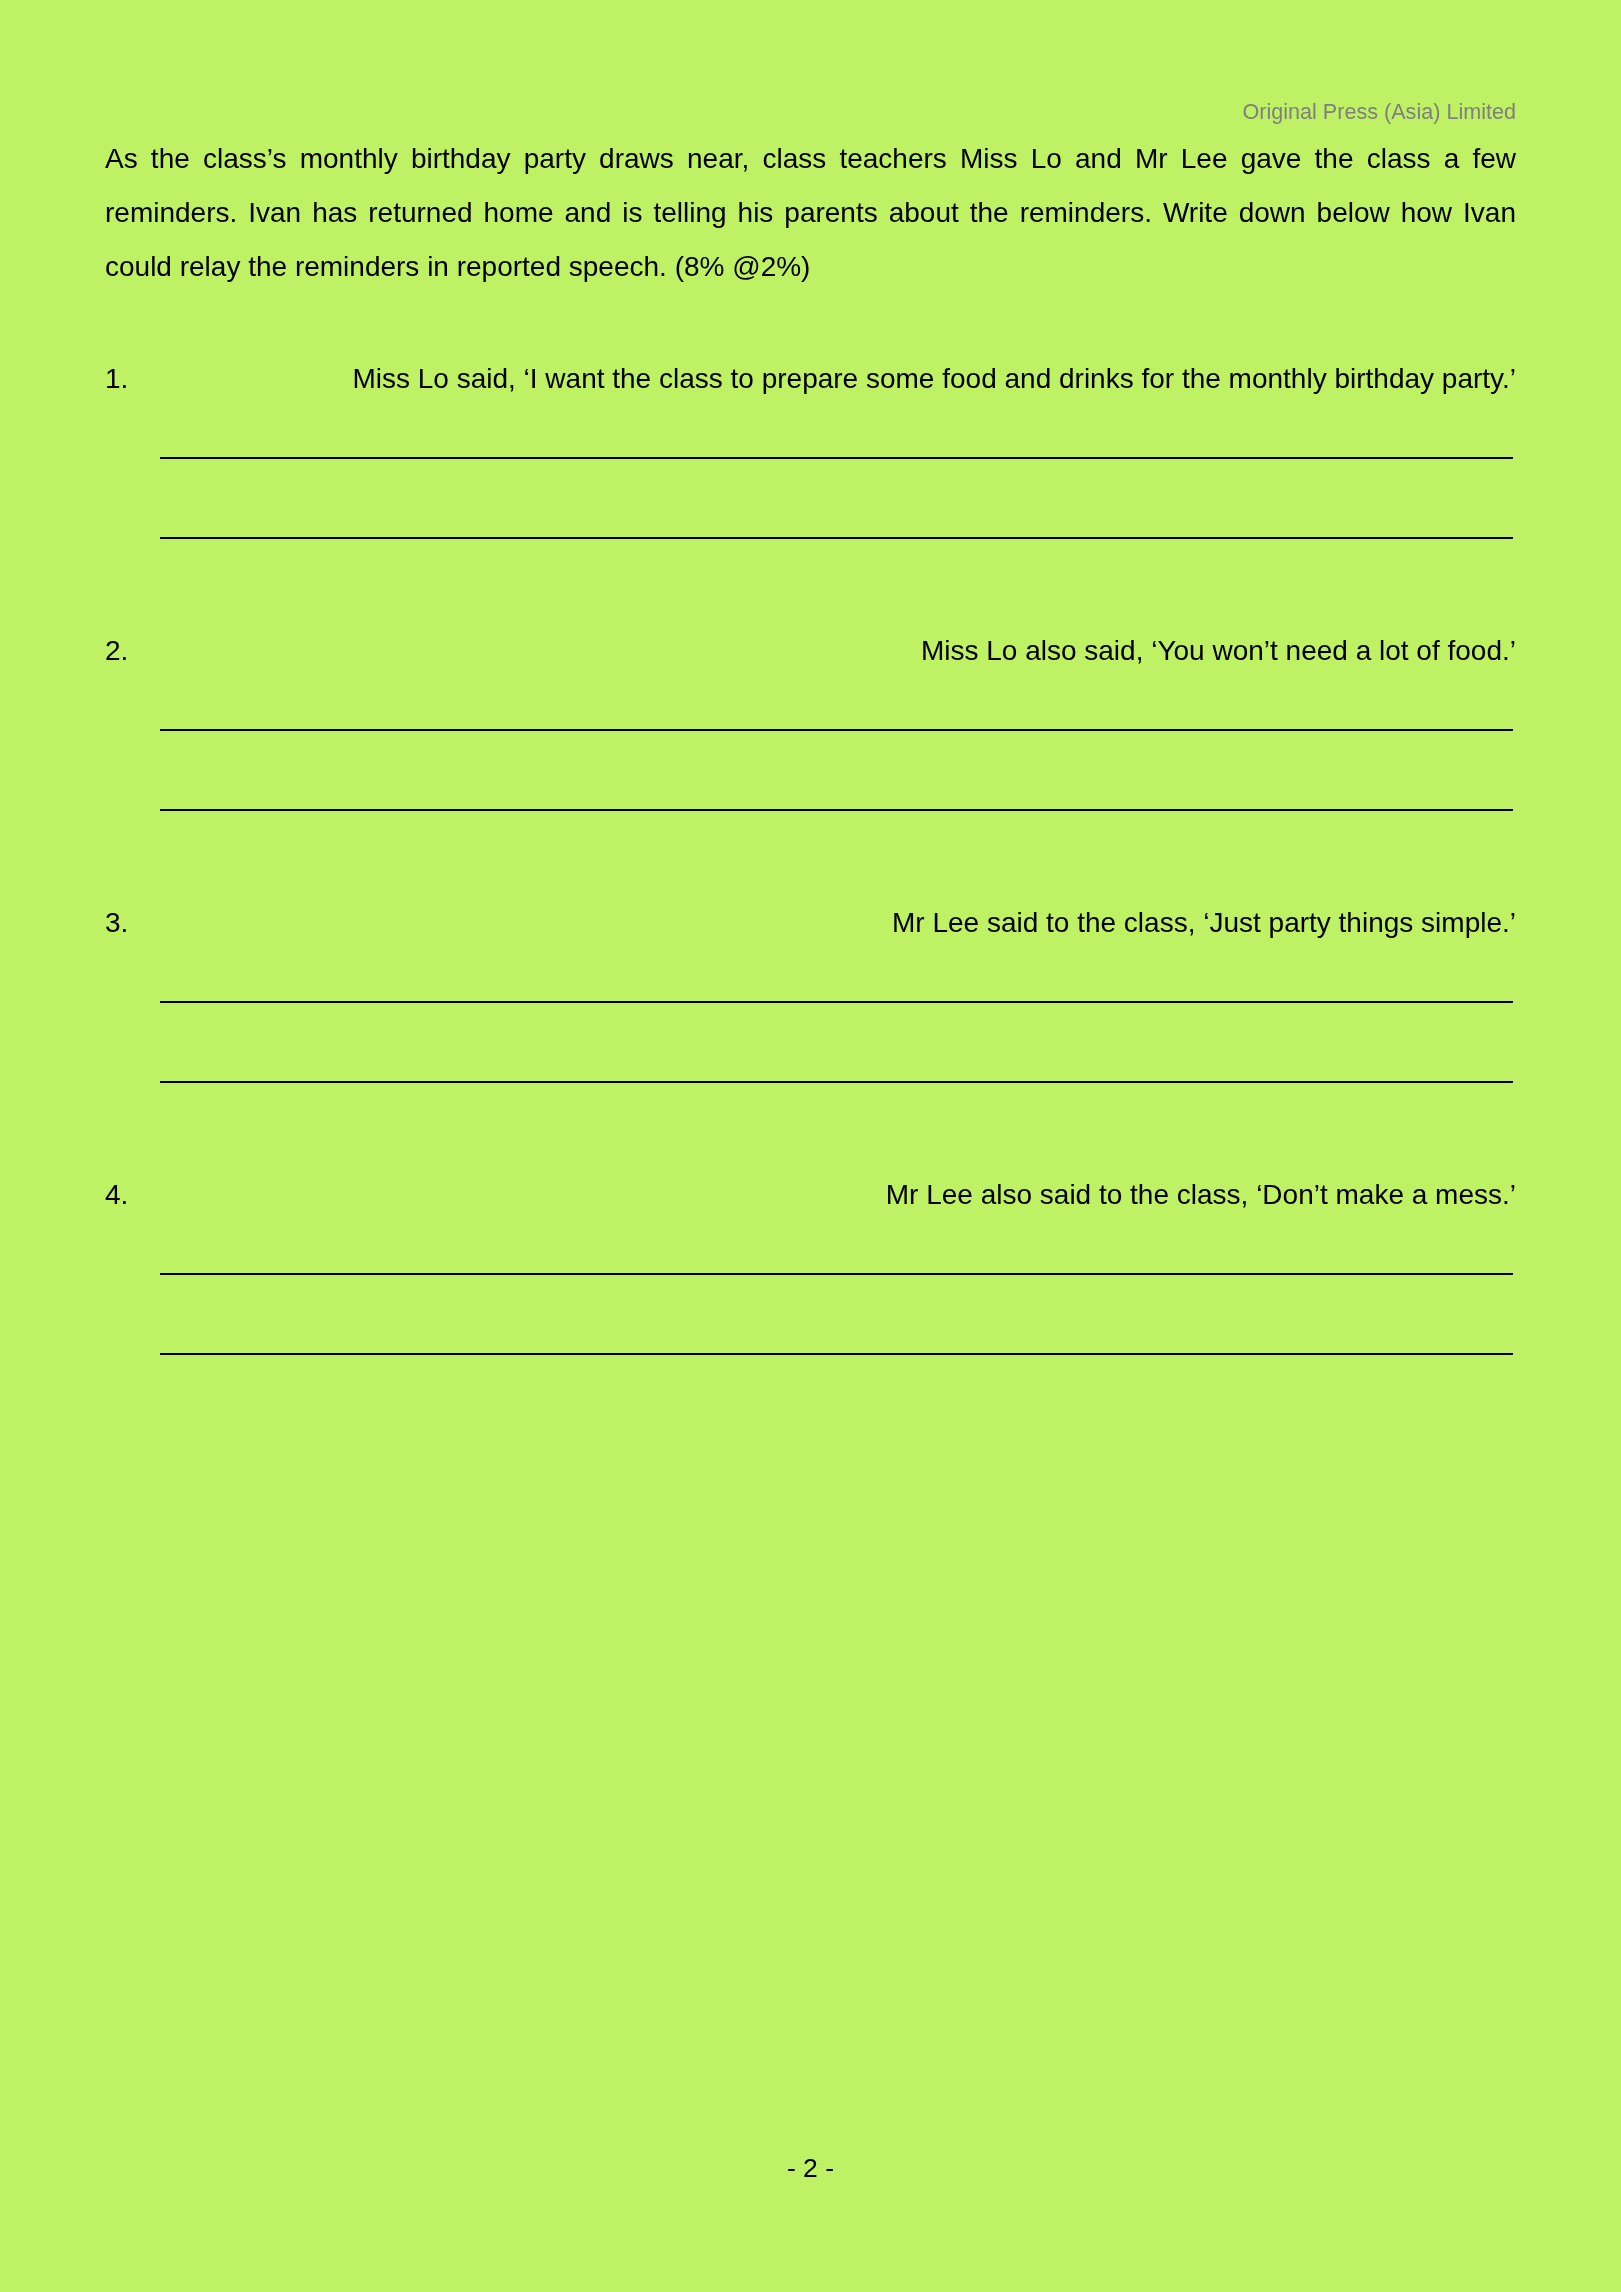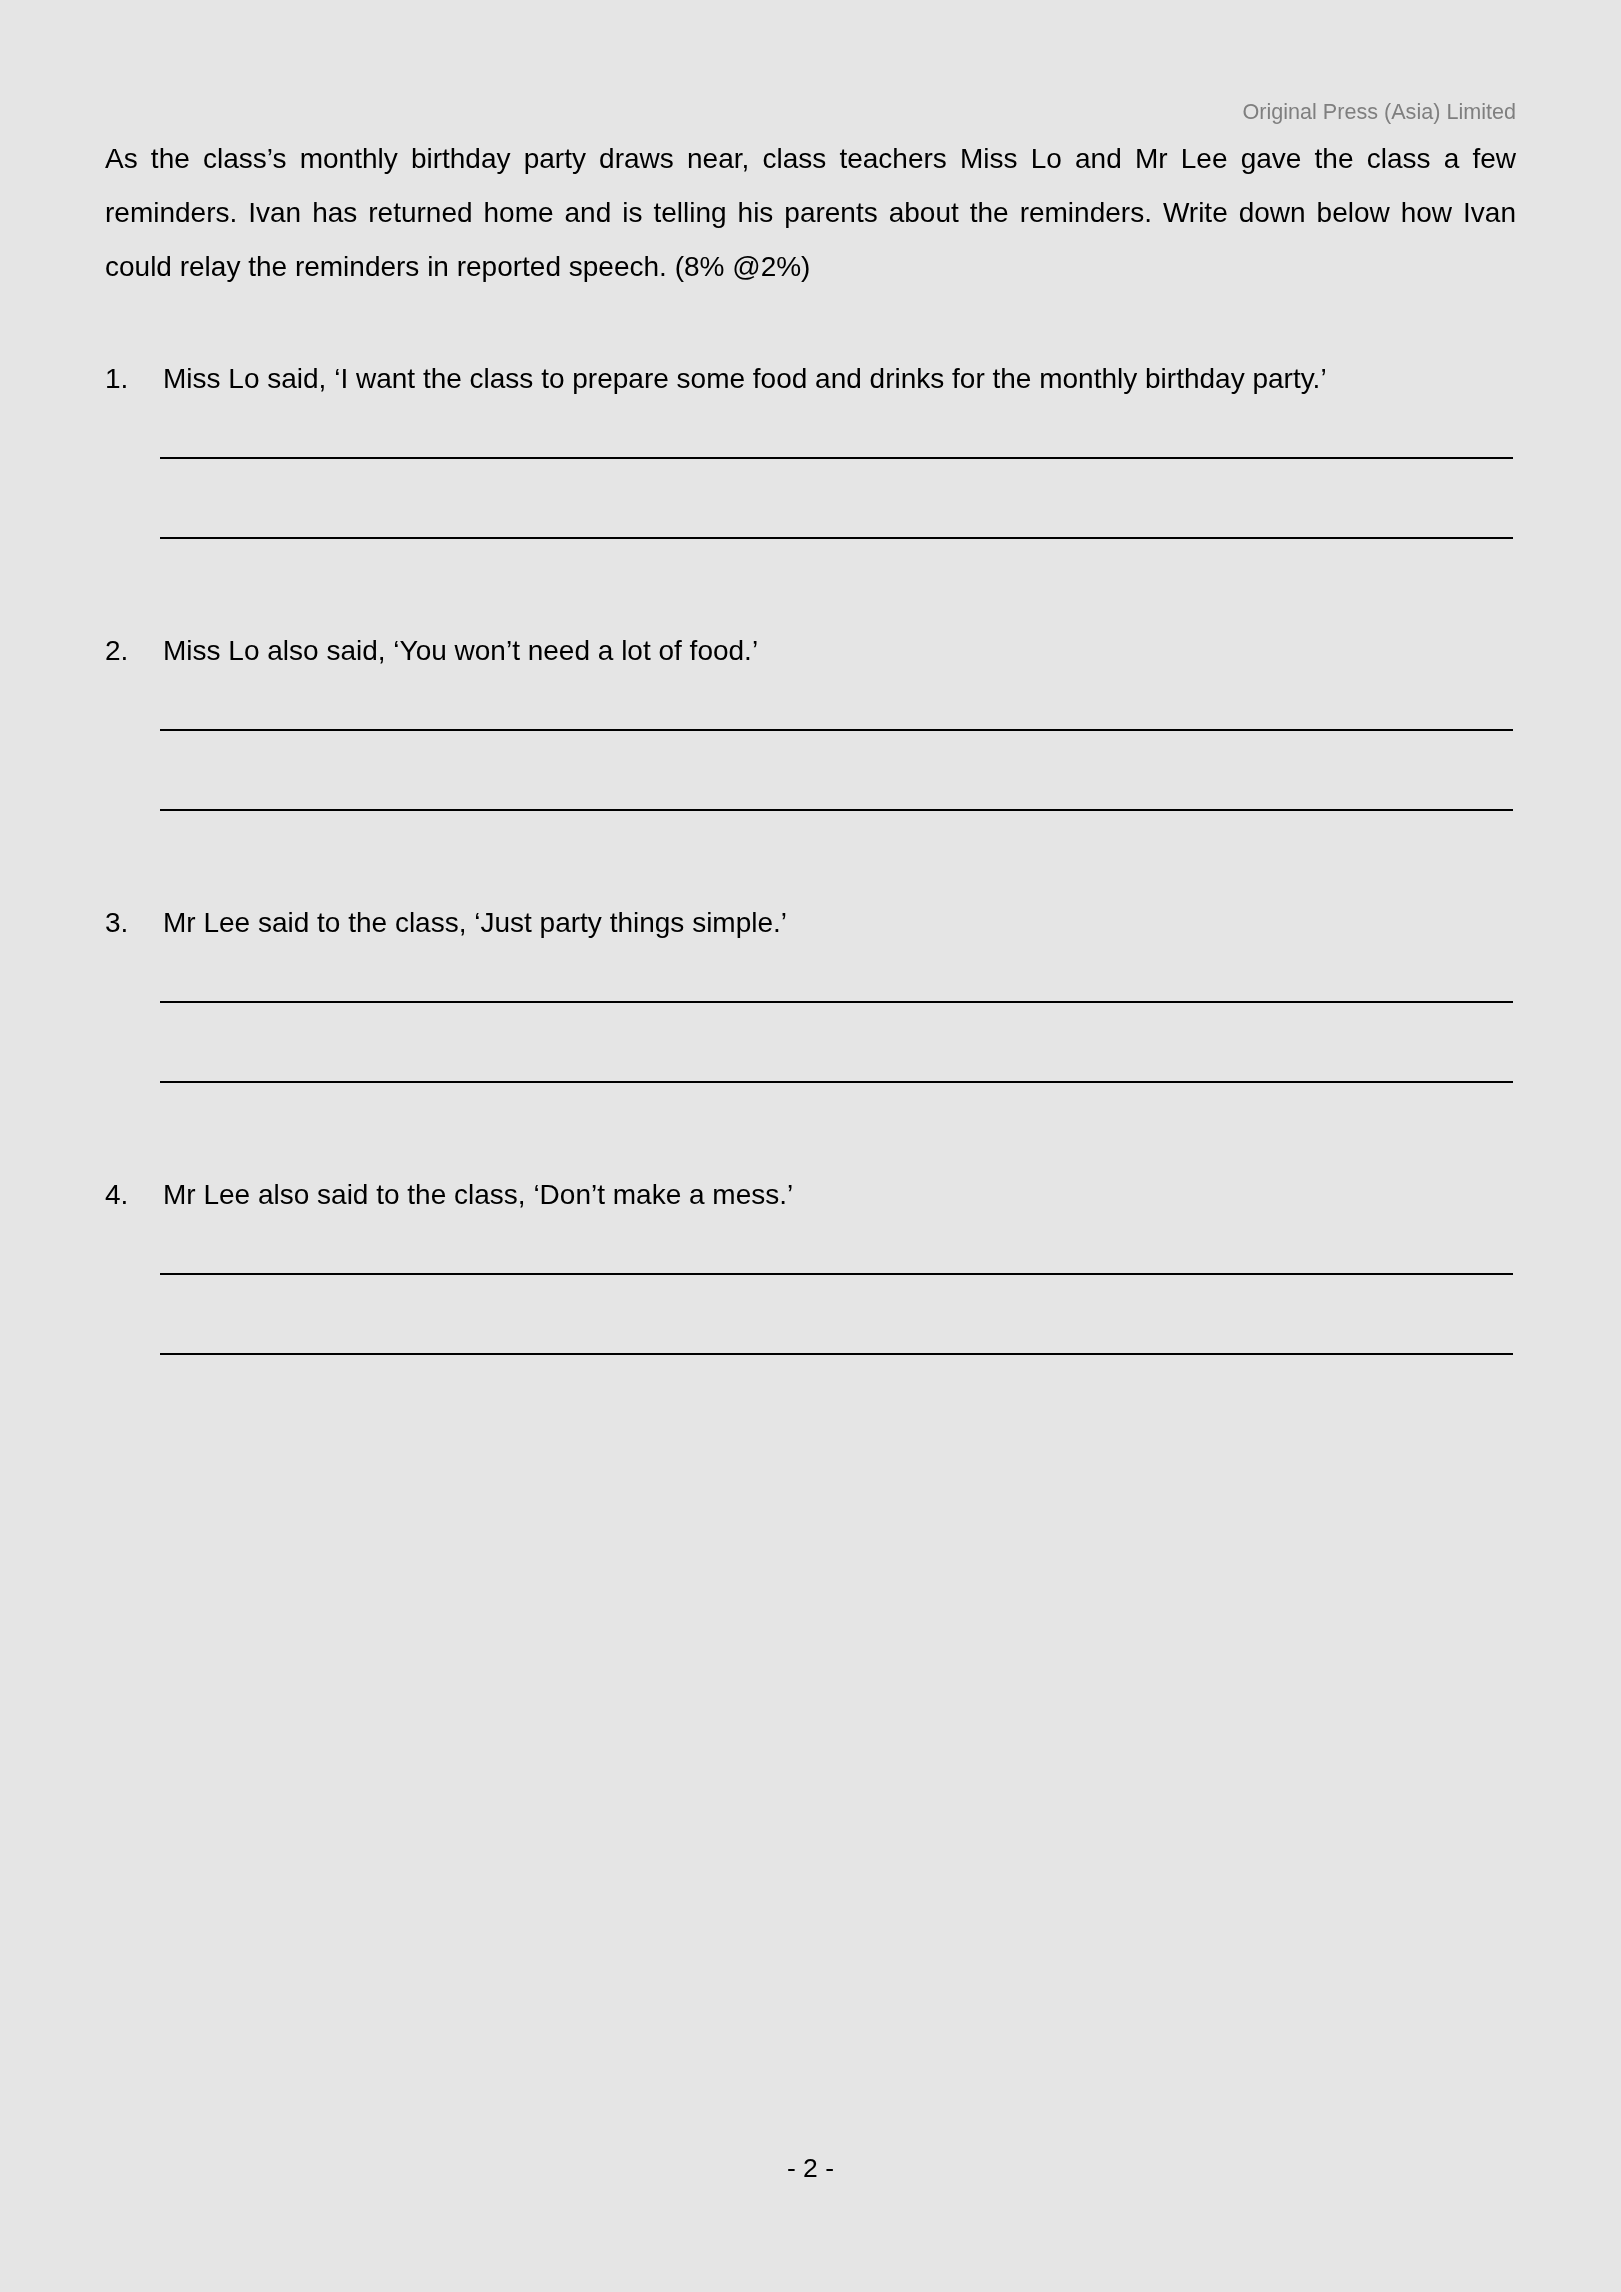--- a/index.html
+++ b/index.html
@@ -10,21 +10,21 @@
   body {
     font-family: "Liberation Sans", "DejaVu Sans", sans-serif;
     color: #000000;
   }
   .page {
     position: relative;
     width: 1621px;
     height: 2293px;
     box-sizing: border-box;
     padding: 0 105px;
-    background: #e5e5e5;
+    background: #bef264;
     overflow: hidden;
   }
   .publisher {
     padding-top: 99px;
     text-align: right;
     font-size: 21.6px;
     line-height: 25.5px;
     color: #7f7f7f;
   }
   .part-title {
@@ -49,20 +49,21 @@
   .q-line {
     display: flex;
     font-size: 28px;
     line-height: 35px;
   }
   .q-num {
     flex: 0 0 58px;
   }
   .q-text {
     flex: 1;
+    text-align: right;
   }
   .answer-line {
     height: 0;
     margin-left: 55px;
     margin-right: 2.9px;
     border-bottom: 2.9px solid #000000;
   }
   .answer-line.first {
     margin-top: 61px;
   }

